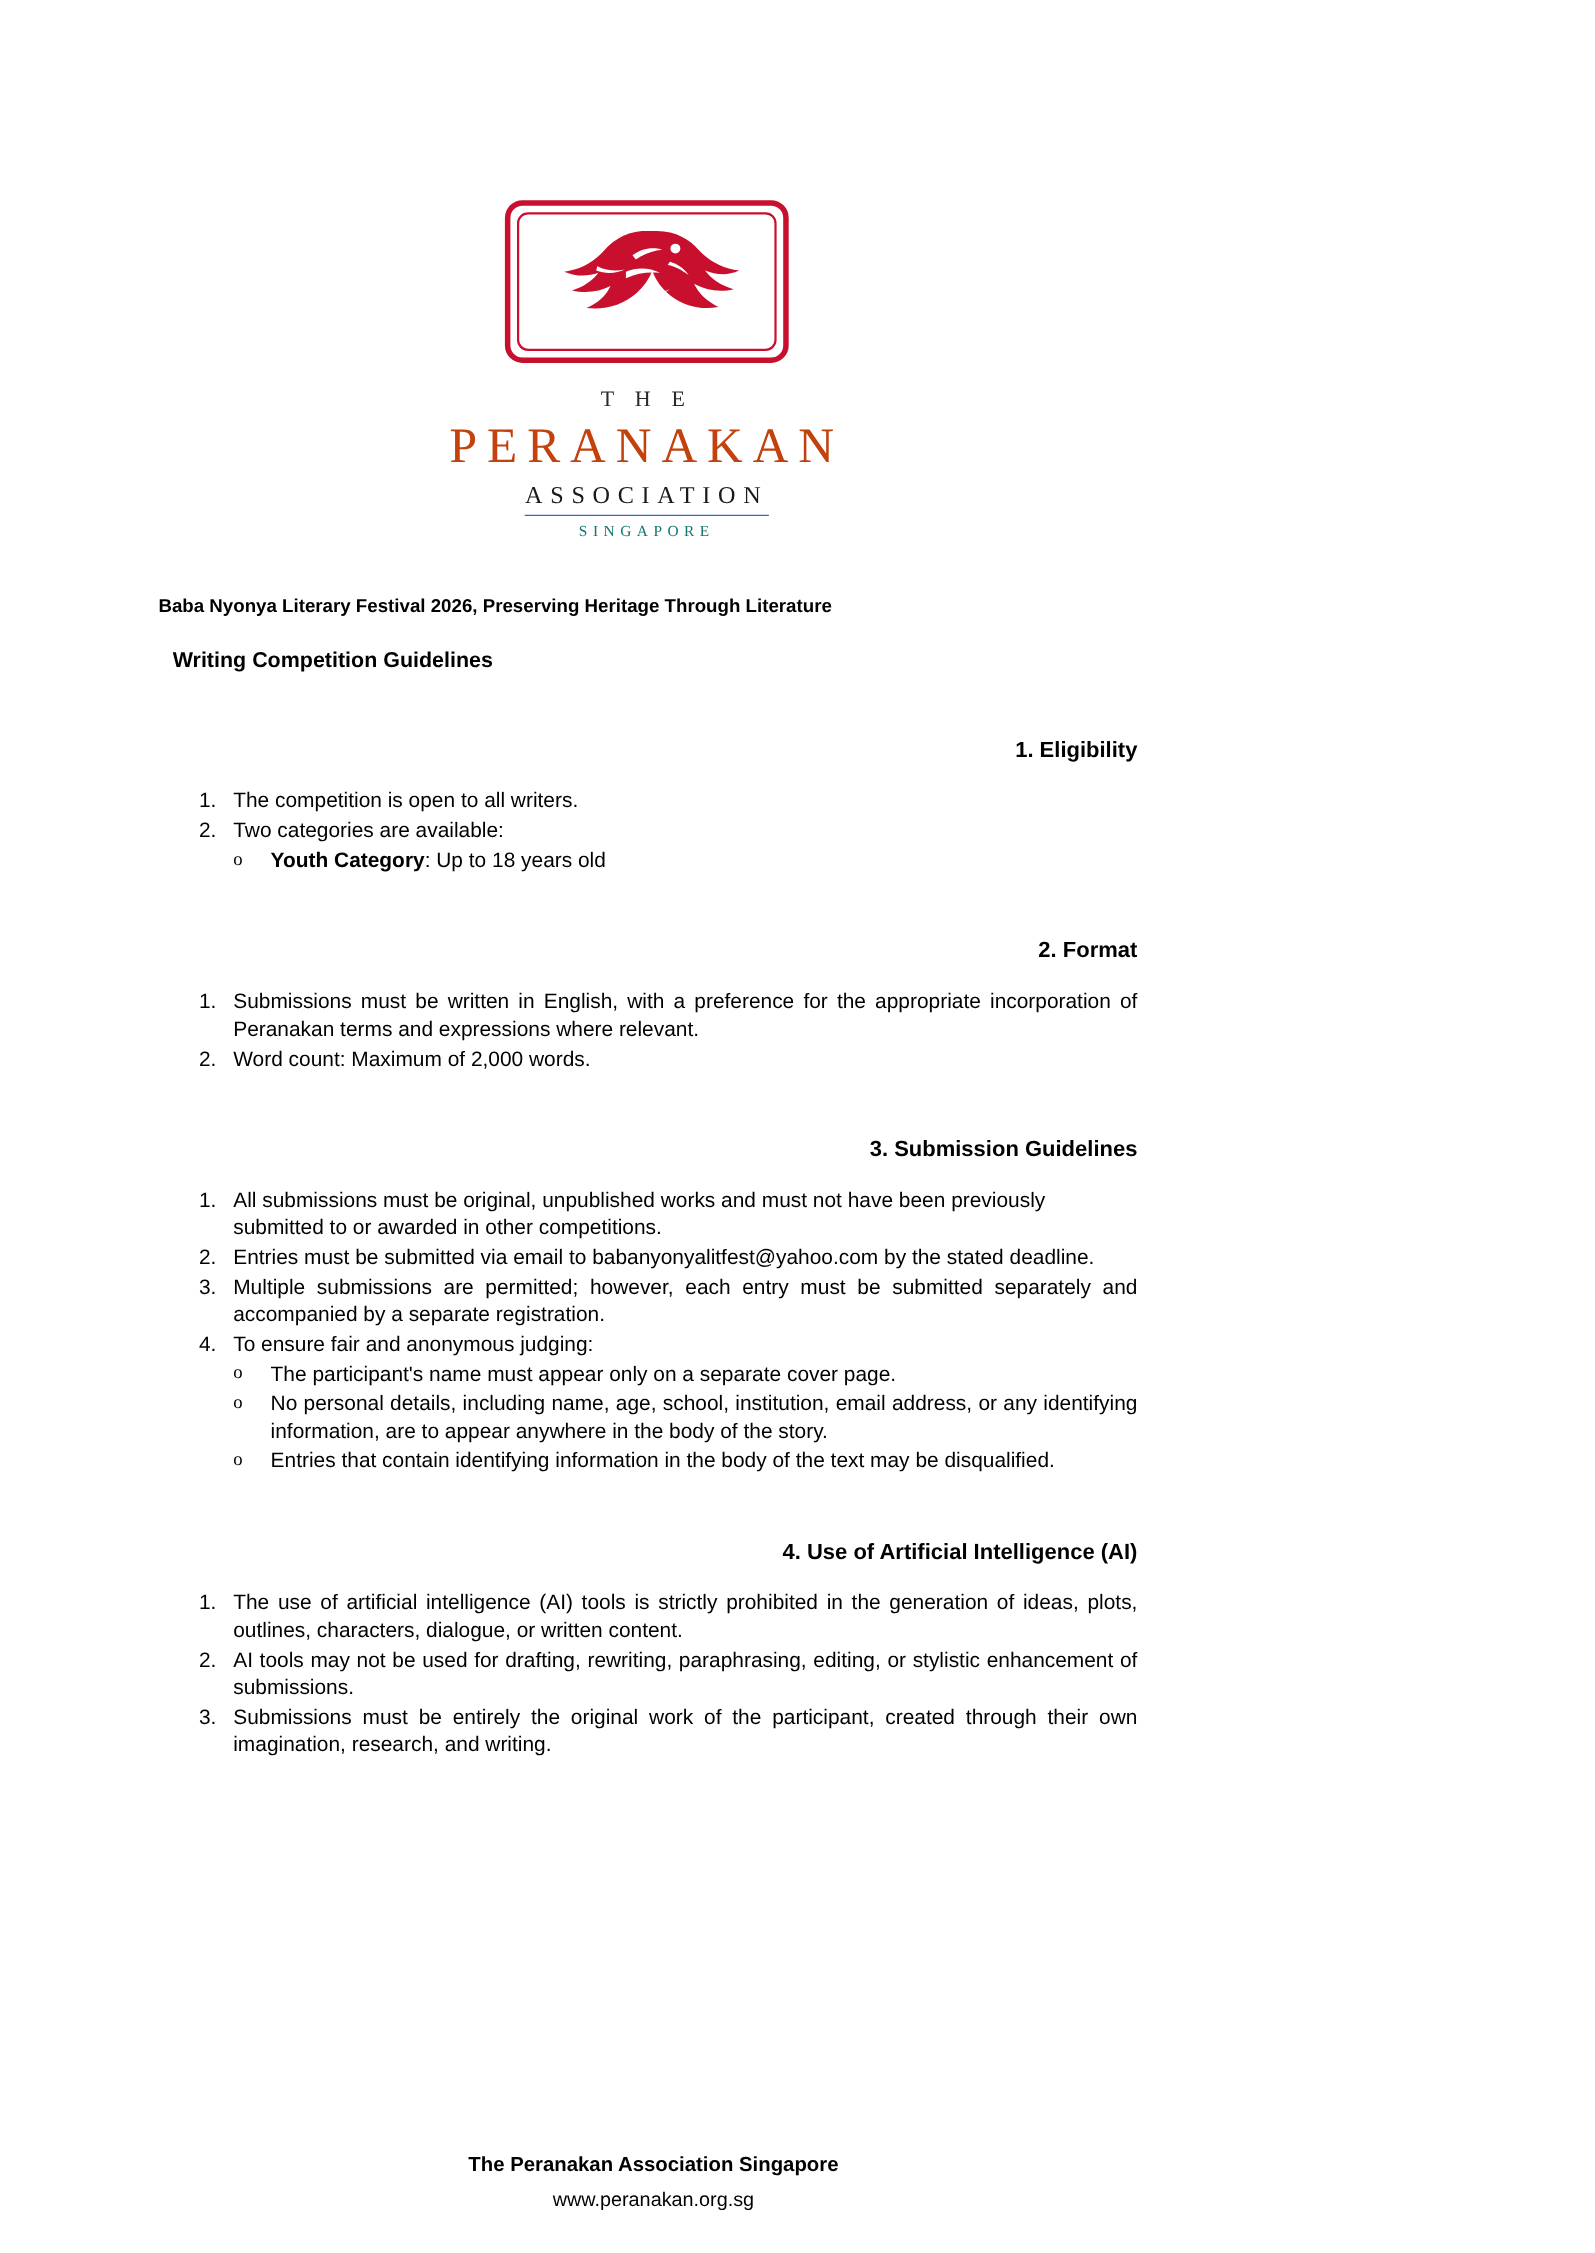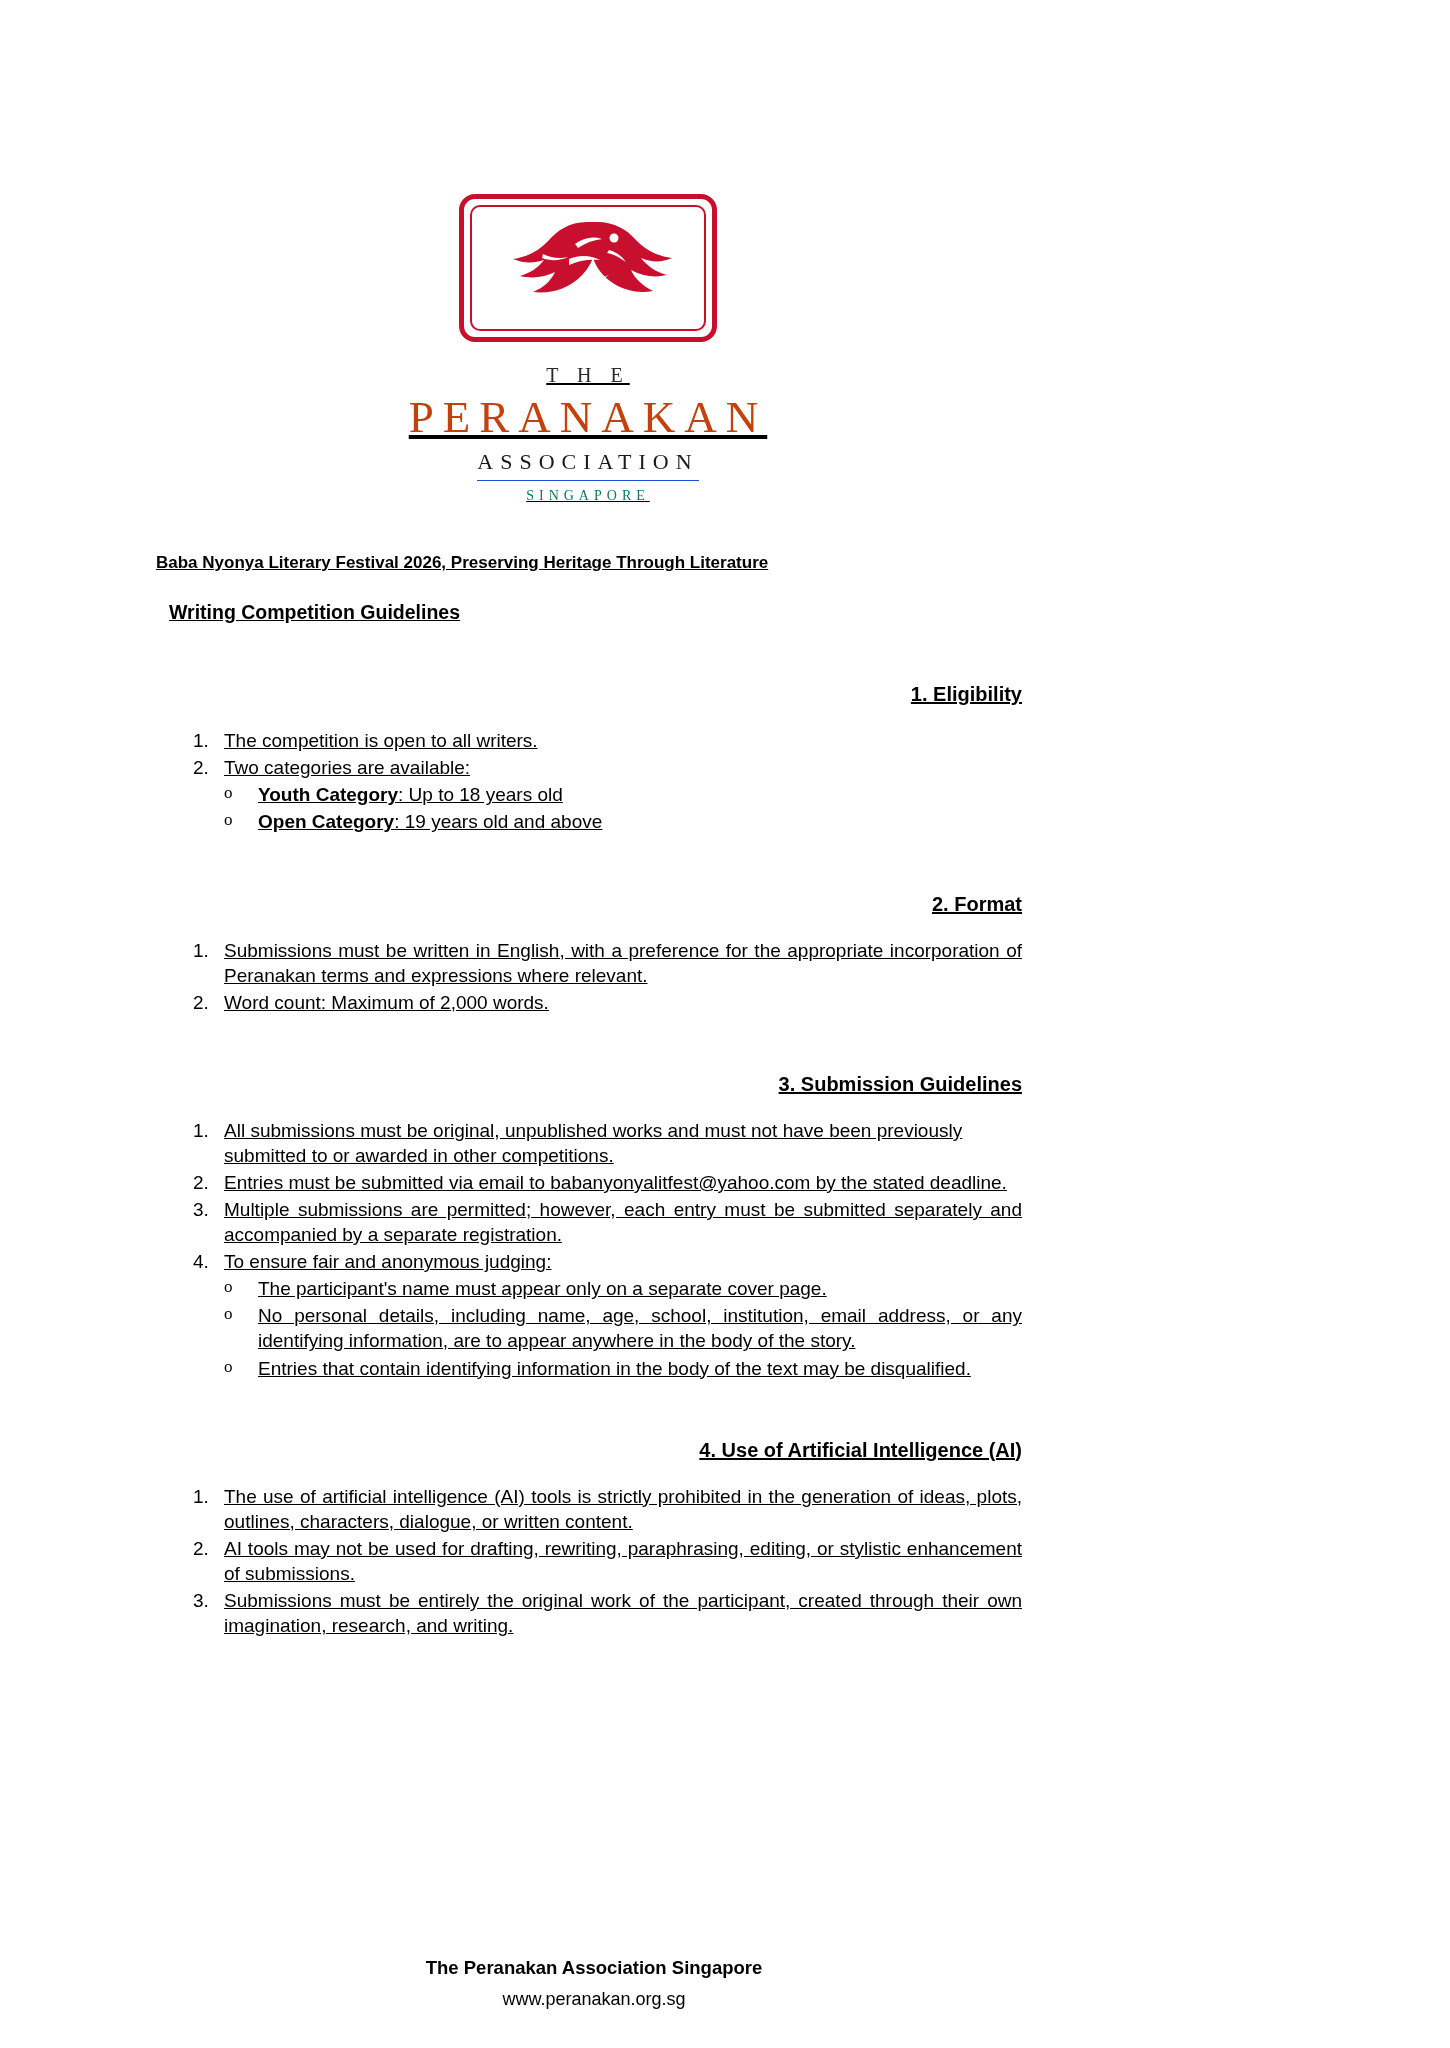--- a/index.html
+++ b/index.html
@@ -11,23 +11,22 @@
     width: 1450px;
     min-height: 2048px;
     font-family: "Liberation Sans", sans-serif;
     color: #000000;
     position: relative;
   }
   .page {
     width: 1176px;
     min-height: 2048px;
     box-sizing: border-box;
-    padding: 16px;
-    position: relative;
-    text-decoration: underline;
+    padding: 4px;
+    position: relative;
   }
 
   
   .logo-block {
     width: 100%;
     display: flex;
     flex-direction: column;
     align-items: center;
     padding-top: 178px;
   }
@@ -210,21 +209,20 @@
     <div class="subtitle-line">Writing Competition Guidelines</div>
 
     <div class="section">
       <div class="section-heading">1. Eligibility</div>
       <ol class="numlist">
         <li>The competition is open to all writers.</li>
         <li>Two categories are available:</li>
       </ol>
       <ul class="sublist">
         <li><span class="b">Youth Category</span><span>: Up to 18 years old</span></li>
-        <li><span class="b">Open Category</span><span>: 19 years old and above</span></li>
       </ul>
     </div>
 
     <div class="section">
       <div class="section-heading">2. Format</div>
       <ol class="numlist">
         <li class="justified">Submissions must be written in English, with a preference for the appropriate incorporation of Peranakan terms and expressions where relevant.</li>
         <li>Word count: Maximum of 2,000 words.</li>
       </ol>
     </div>

